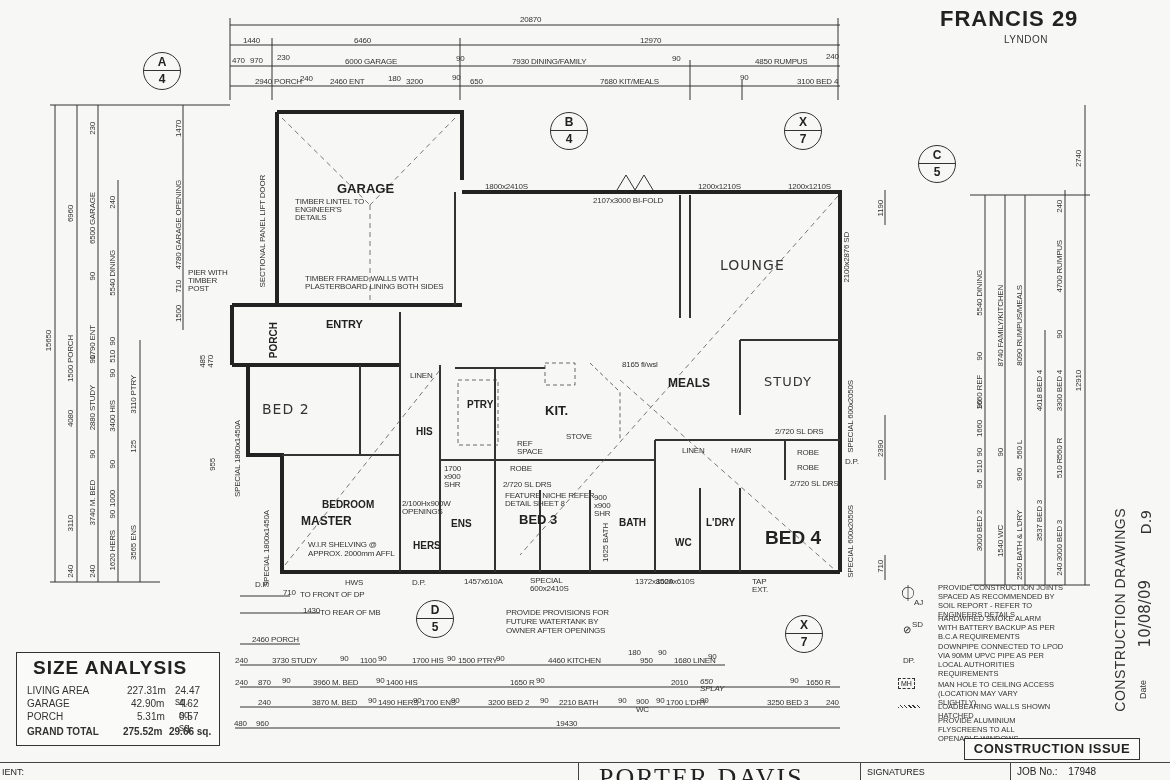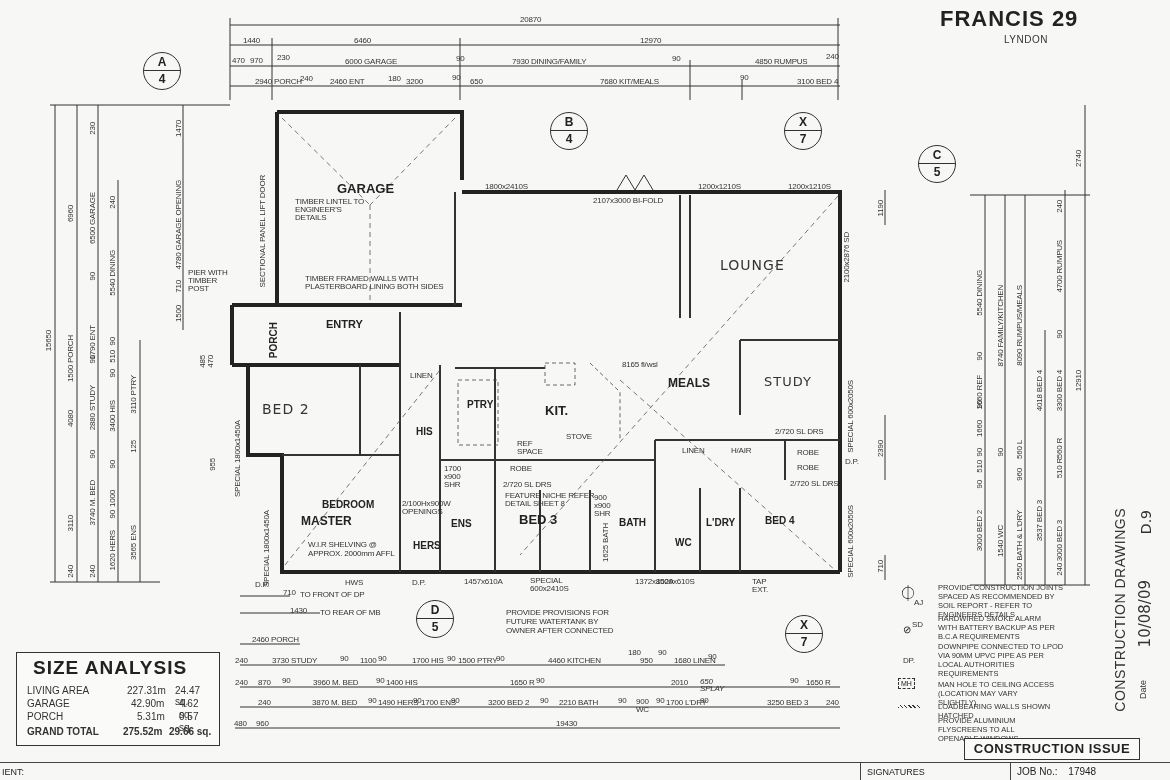--- a/index.html
+++ b/index.html
@@ -139,21 +139,21 @@
 <div class="hand" style="left:262px;top:401px;font-size:14px;">BED 2</div>
 <div class="room" style="left:295px;top:499px;font-size:10px;margin-left:27px;">BEDROOM</div>
 <div class="room" style="left:301px;top:514px;font-size:12px;">MASTER</div>
 <div class="room" style="left:416px;top:426px;font-size:10px;">HIS</div>
 <div class="room" style="left:413px;top:540px;font-size:10px;">HERS</div>
 <div class="room" style="left:451px;top:518px;font-size:10px;">ENS</div>
 <div class="room" style="left:519px;top:512px;font-size:13px;">BED 3</div>
 <div class="room" style="left:619px;top:517px;font-size:10px;">BATH</div>
 <div class="room" style="left:675px;top:537px;font-size:10px;">WC</div>
 <div class="room" style="left:706px;top:517px;font-size:10px;">L'DRY</div>
-<div class="room" style="left:765px;top:515px;font-size:10px;">BED 4</div>
+<div class="room" style="left:765px;top:527px;font-size:19px;">BED 4</div>
 <div class="t" style="left:410px;top:371px;">LINEN</div>
 <div class="t" style="left:682px;top:446px;">LINEN</div>
 <div class="t" style="left:797px;top:448px;">ROBE</div>
 <div class="t" style="left:797px;top:463px;">ROBE</div>
 <div class="t" style="left:510px;top:464px;">ROBE</div>
 <div class="t" style="left:731px;top:446px;">H/AIR</div>
 
 <div class="t" style="left:295px;top:198px;width:70px;white-space:normal;line-height:8px;">TIMBER LINTEL TO ENGINEER'S DETAILS</div>
 <div class="t" style="left:305px;top:274px;">TIMBER FRAMED WALLS WITH</div>
 <div class="t" style="left:305px;top:282px;">PLASTERBOARD LINING BOTH SIDES</div>
@@ -172,21 +172,21 @@
 <div class="t" style="left:775px;top:427px;">2/720 SL DRS</div>
 <div class="t" style="left:505px;top:491px;">FEATURE NICHE REFER</div>
 <div class="t" style="left:505px;top:499px;">DETAIL SHEET 8</div>
 <div class="t" style="left:444px;top:465px;width:22px;white-space:normal;line-height:8px;">1700 x900 SHR</div>
 <div class="t" style="left:594px;top:494px;width:22px;white-space:normal;line-height:8px;">900 x900 SHR</div>
 <div class="t vert" style="left:601px;top:523px;">1625 BATH</div>
 <div class="t" style="left:517px;top:440px;width:28px;white-space:normal;line-height:8px;">REF SPACE</div>
 <div class="t" style="left:566px;top:432px;">STOVE</div>
 <div class="t" style="left:506px;top:608px;">PROVIDE PROVISIONS FOR</div>
 <div class="t" style="left:506px;top:617px;">FUTURE WATERTANK BY</div>
-<div class="t" style="left:506px;top:626px;">OWNER AFTER CONNECTED</div>
+<div class="t" style="left:506px;top:626px;">OWNER AFTER OPENINGS</div>
 <div class="t" style="left:345px;top:578px;">HWS</div>
 <div class="t" style="left:412px;top:578px;">D.P.</div>
 <div class="t" style="left:255px;top:580px;">D.P.</div>
 <div class="t" style="left:845px;top:457px;">D.P.</div>
 <div class="t" style="left:752px;top:578px;width:22px;white-space:normal;line-height:8px;">TAP EXT.</div>
 <div class="t" style="left:300px;top:590px;">TO FRONT OF DP</div>
 <div class="t" style="left:320px;top:608px;">TO REAR OF MB</div>
 <div class="t" style="left:464px;top:577px;">1457x610A</div>
 <div class="t" style="left:530px;top:577px;width:48px;white-space:normal;line-height:8px;">SPECIAL 600x2410S</div>
 <div class="t" style="left:595px;top:577px;margin-left:40px;">1372x850A</div>
@@ -262,21 +262,21 @@
 <div class="t" style="left:636px;top:698px;width:14px;white-space:normal;line-height:8px;">900 WC</div>
 <div class="t" style="left:656px;top:696px;">90</div>
 <div class="t" style="left:666px;top:698px;">1700 L'DRY</div>
 <div class="t" style="left:700px;top:696px;">90</div>
 <div class="t" style="left:767px;top:698px;">3250 BED 3</div>
 <div class="t" style="left:826px;top:698px;">240</div>
 <div class="t" style="left:234px;top:719px;">480</div>
 <div class="t" style="left:256px;top:719px;">960</div>
 <div class="t" style="left:556px;top:719px;">19430</div>
 <div class="t" style="left:283px;top:588px;">710</div>
-<div class="t" style="left:290px;top:606px;">1430</div>
+<div class="t" style="left:303px;top:606px;">1430</div>
 
 <div class="t vert" style="left:44px;top:330px;">15650</div>
 <div class="t vert" style="left:66px;top:205px;">6960</div>
 <div class="t vert" style="left:66px;top:335px;">1500 PORCH</div>
 <div class="t vert" style="left:66px;top:410px;">4080</div>
 <div class="t vert" style="left:66px;top:515px;">3110</div>
 <div class="t vert" style="left:66px;top:565px;">240</div>
 <div class="t vert" style="left:88px;top:122px;">230</div>
 <div class="t vert" style="left:88px;top:192px;">6500 GARAGE</div>
 <div class="t vert" style="left:88px;top:272px;">90</div>
@@ -415,18 +415,19 @@
 
 <div class="abs vert" style="left:1112px;top:508px;font-size:14px;letter-spacing:0.5px;color:#333;">CONSTRUCTION DRAWINGS</div>
 <div class="abs vert" style="left:1138px;top:680px;font-size:9px;color:#333;">Date</div>
 <div class="abs vert" style="left:1136px;top:580px;font-size:15px;font-family:'DejaVu Sans',sans-serif;color:#333;">10/08/09</div>
 <div class="abs vert" style="left:1138px;top:510px;font-size:14px;font-family:'DejaVu Sans',sans-serif;color:#333;">D.9</div>
 
 <div class="ci-box">CONSTRUCTION ISSUE</div>
 
 <div class="footer">
   <div class="cell" style="left:0;border-left:none;padding-left:2px;font-size:9px;">IENT:</div>
+  <div class="cell" style="left:578px;width:270px;font-family:'Liberation Serif',serif;font-size:26px;line-height:30px;letter-spacing:2px;padding-left:20px;overflow:hidden;">PORTER DAVIS</div>
   <div class="cell" style="left:860px;width:150px;font-size:9px;">SIGNATURES</div>
   <div class="cell" style="left:1010px;width:150px;font-size:10px;">
     <span>JOB No.:</span>
     <span style="margin-left:8px;">17948</span>
   </div>
 </div>
 
 </body></html>

